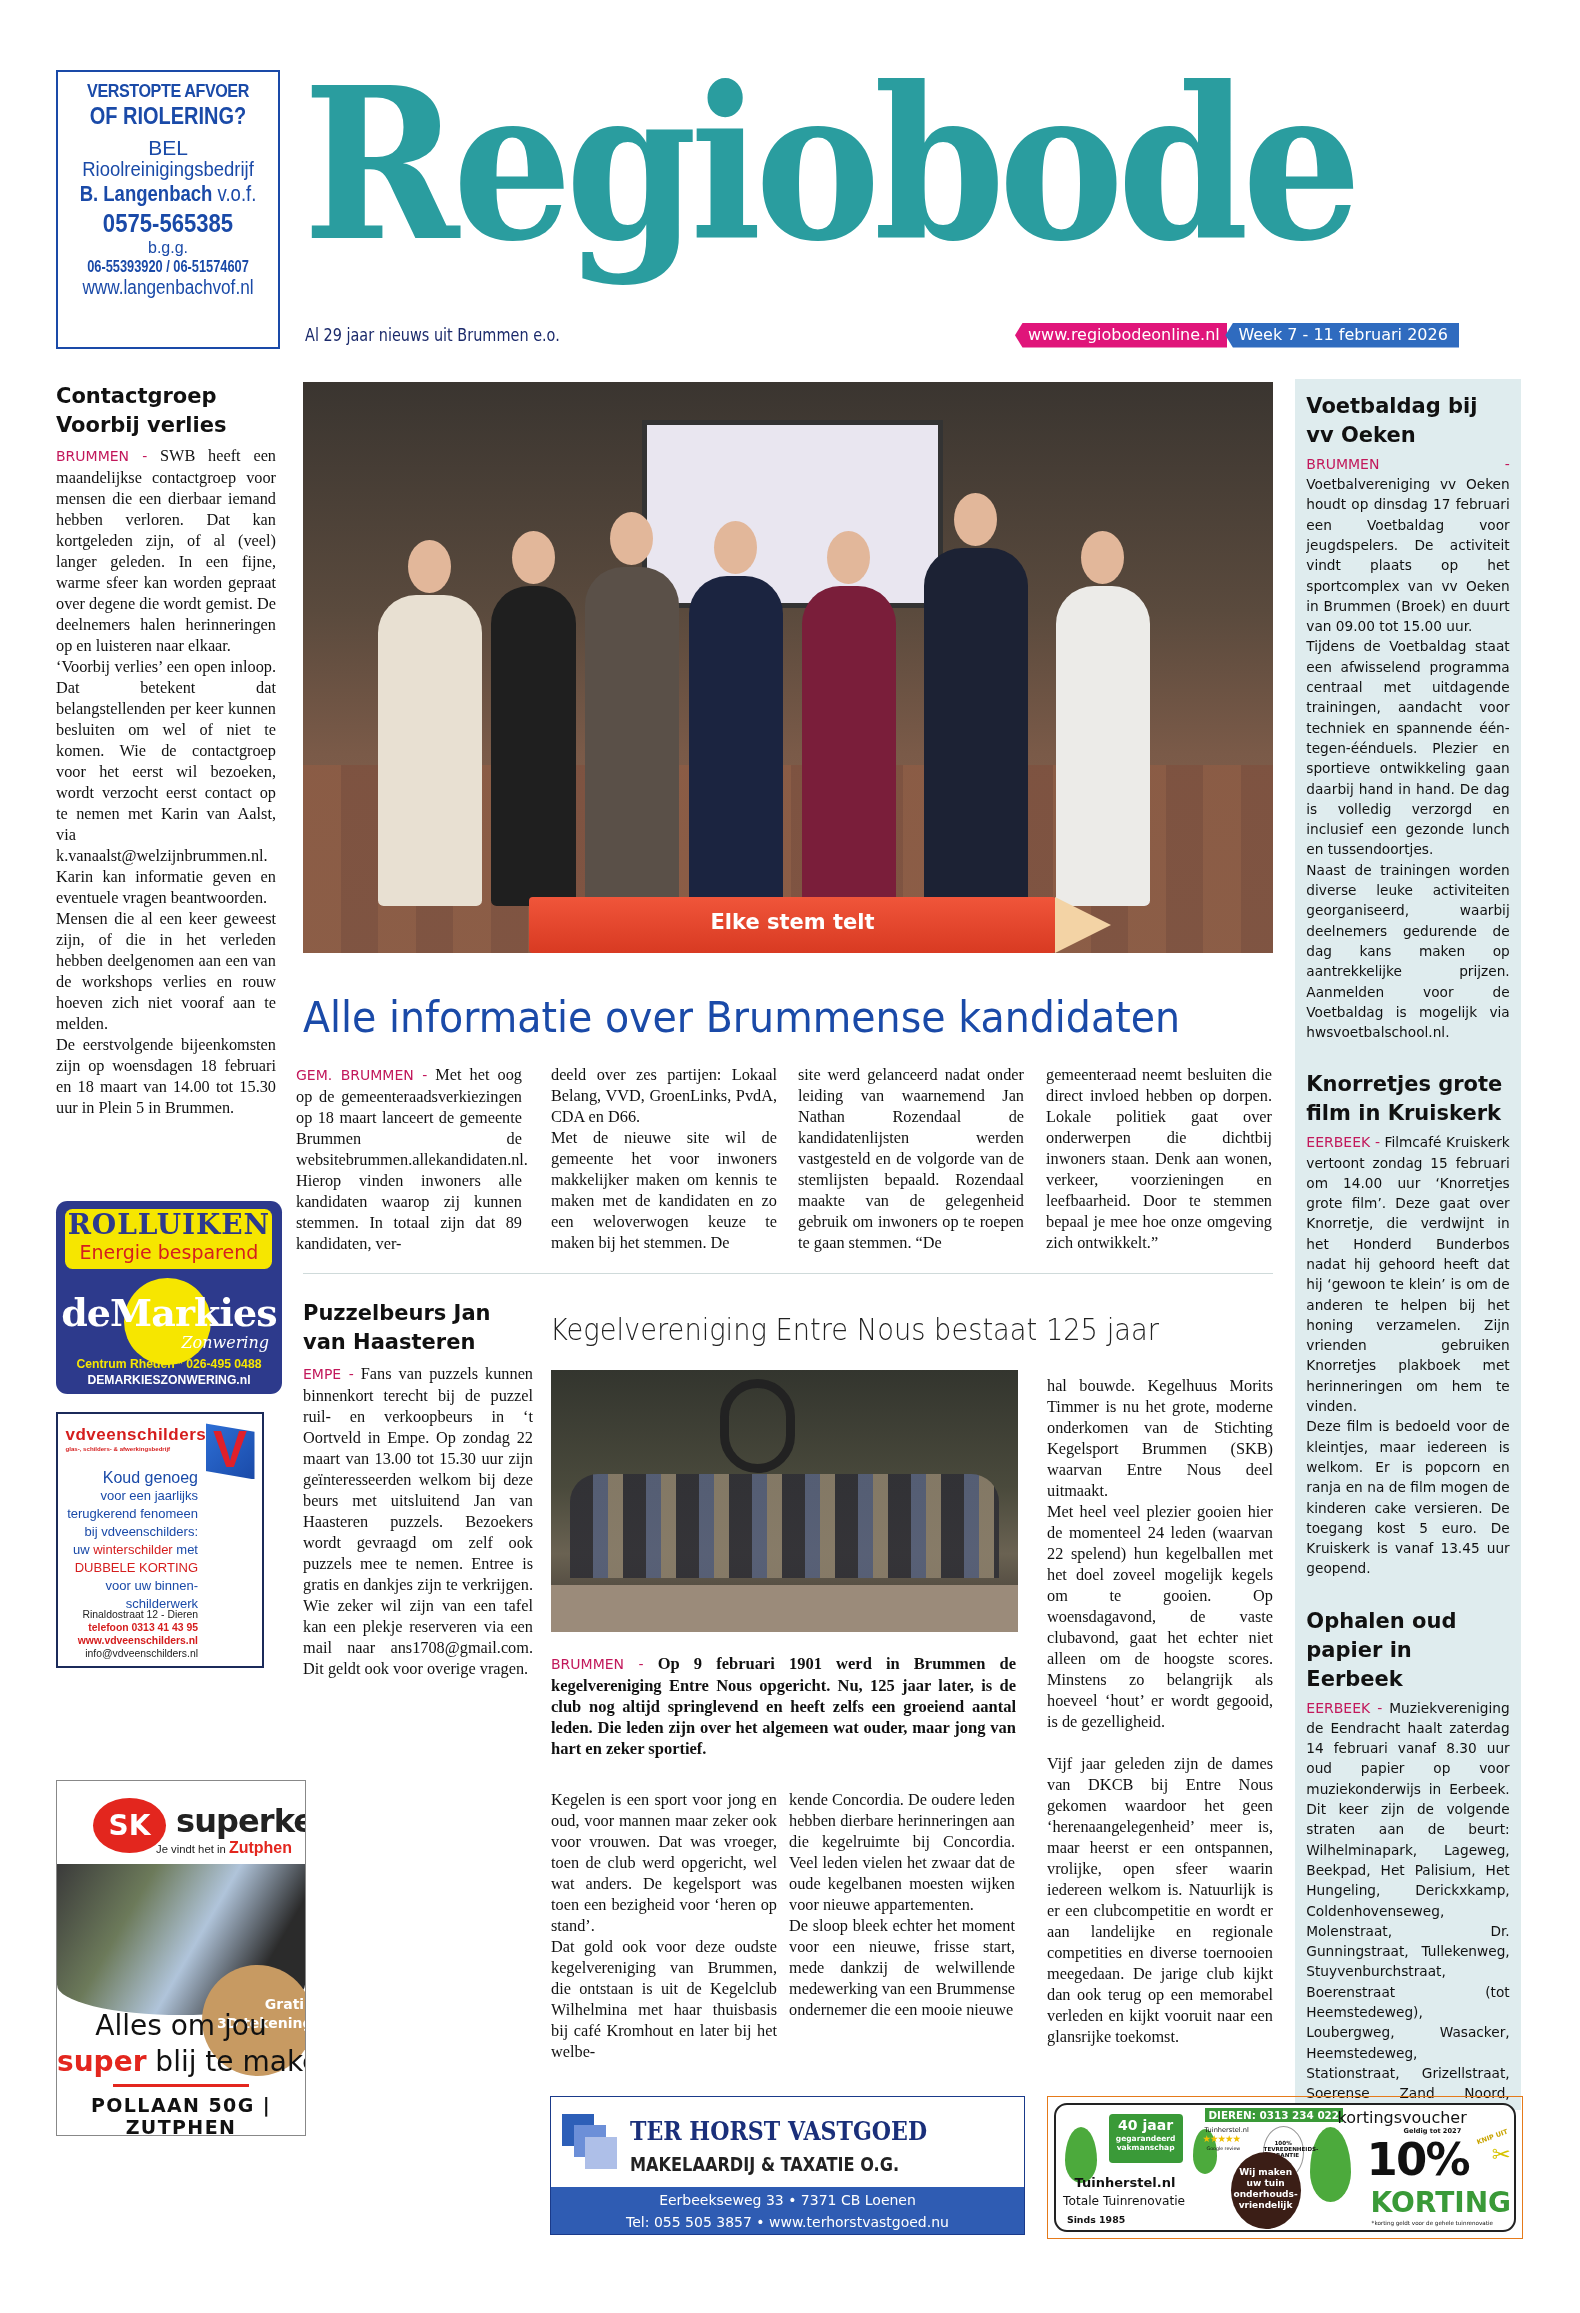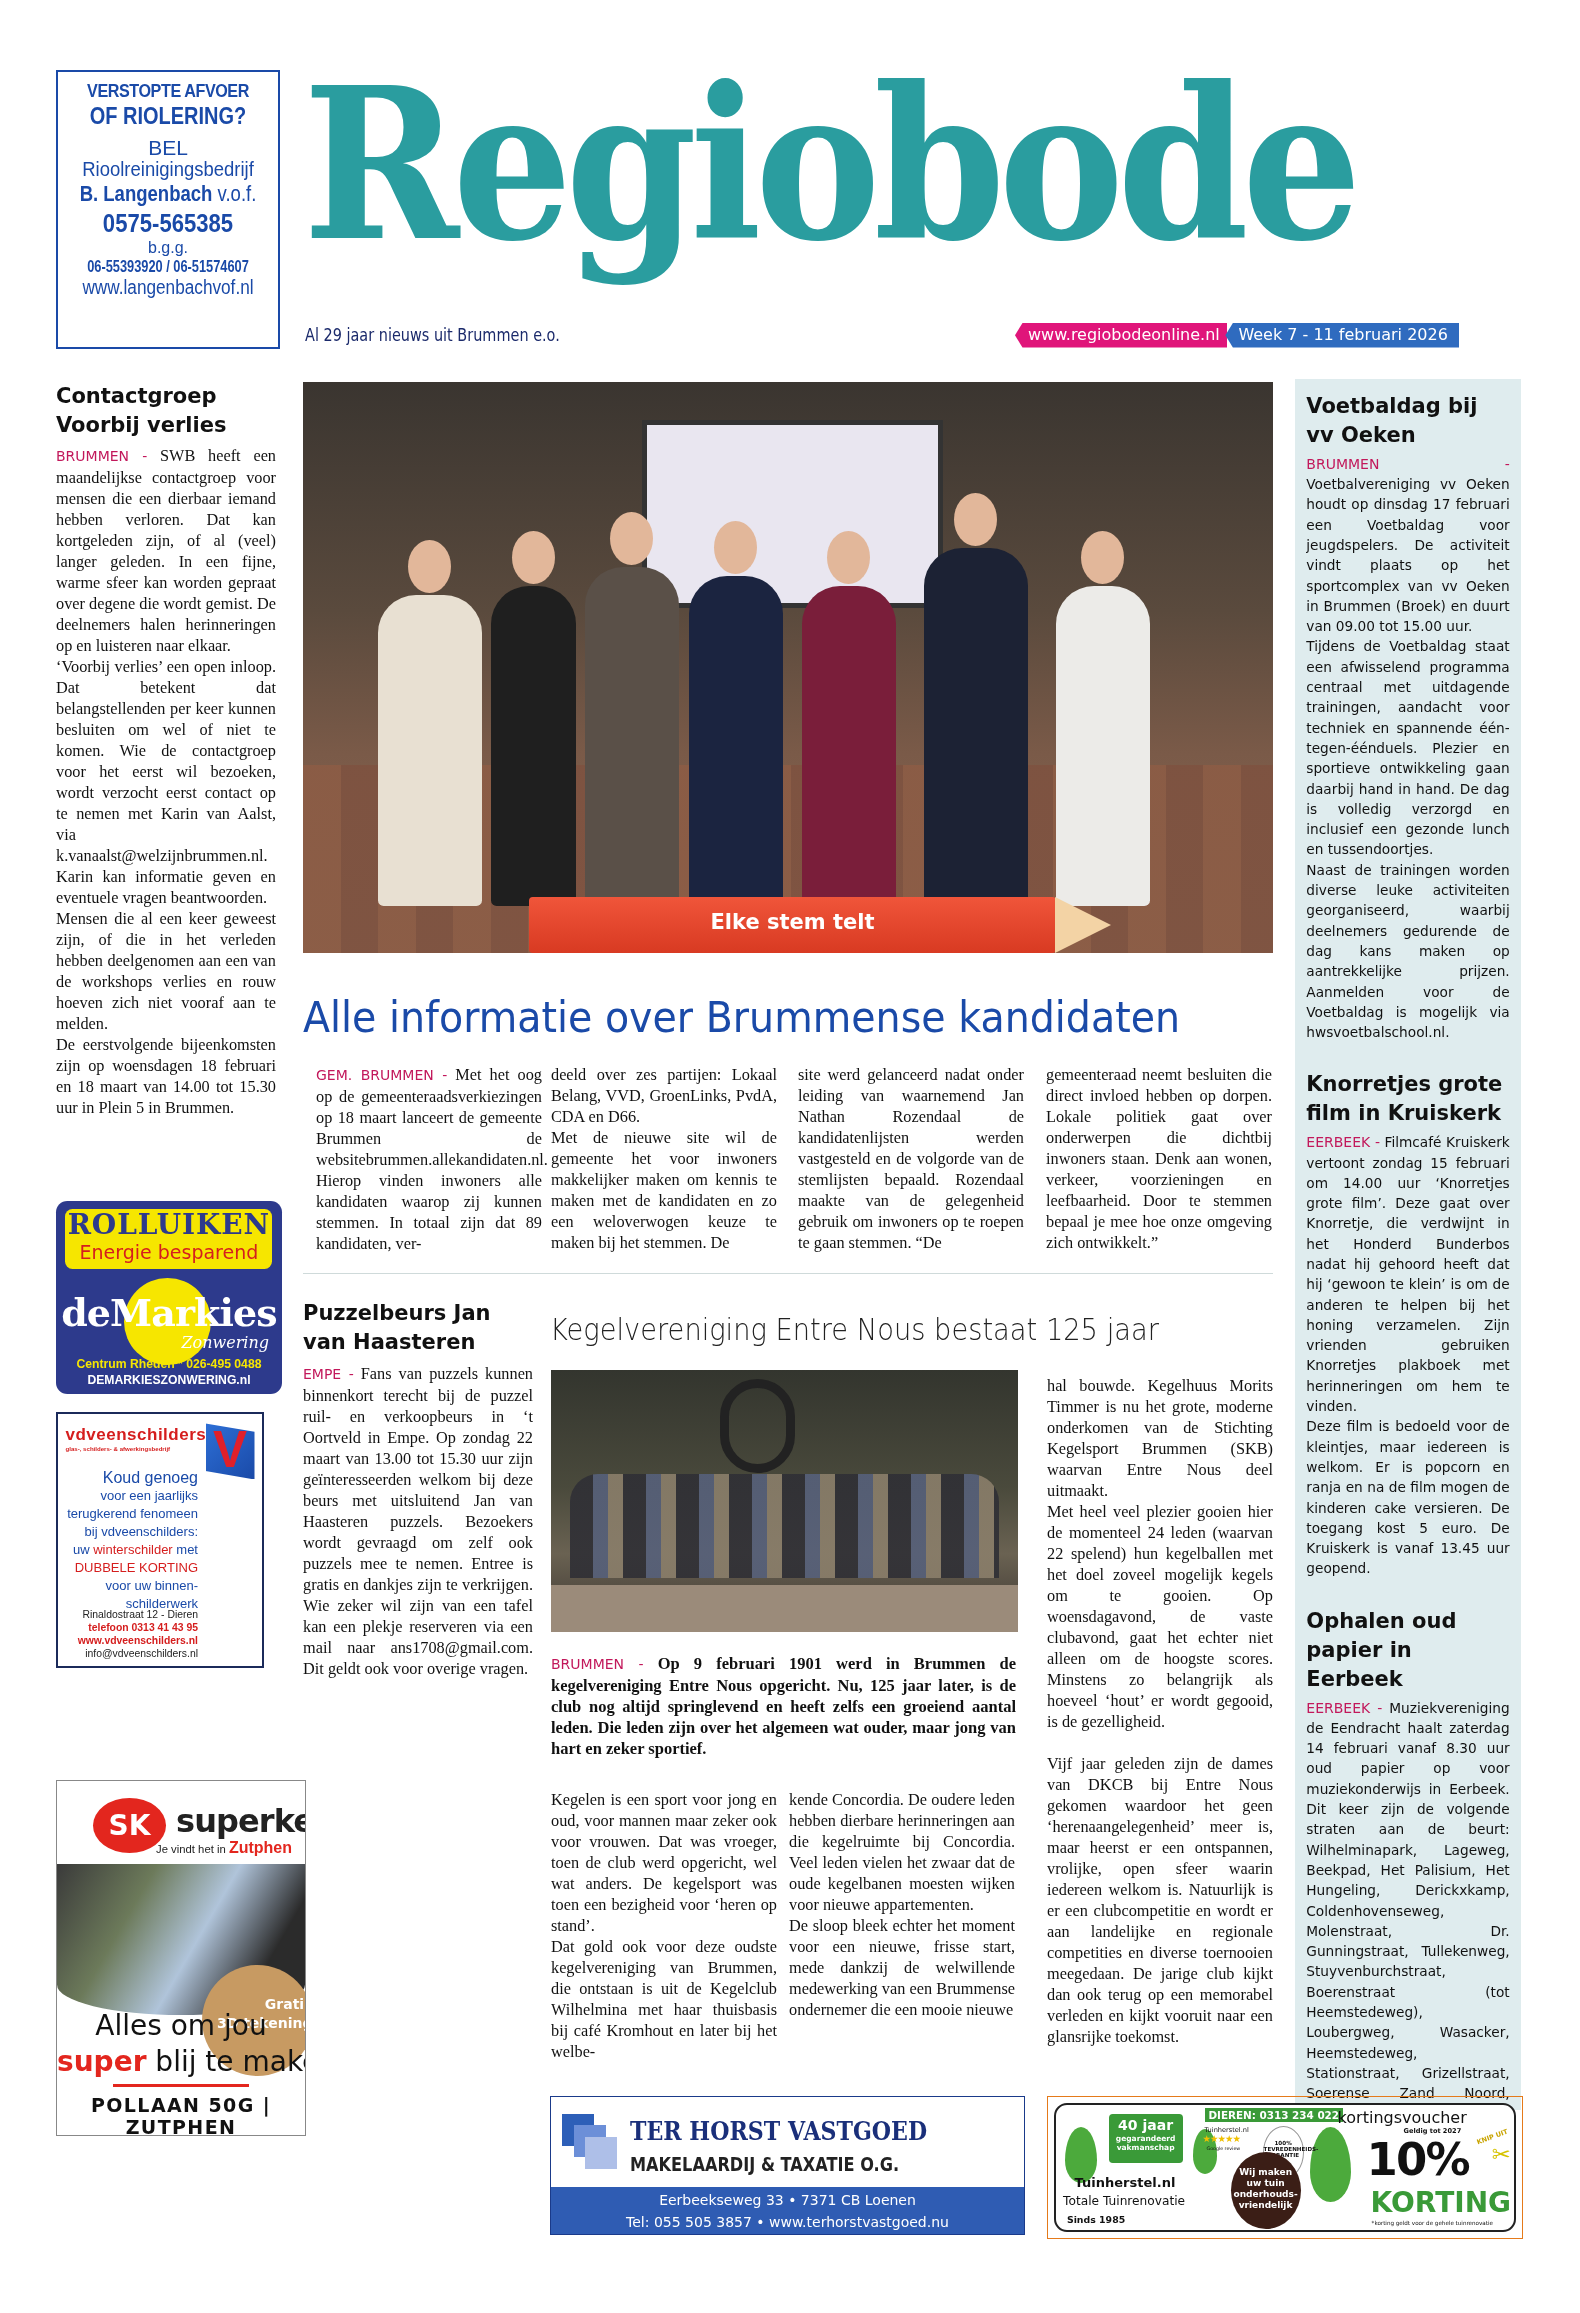--- a/index.html
+++ b/index.html
@@ -188,21 +188,21 @@
   <div class="person" style="left:753px;width:94px;height:320px;background:#ecebe8;">
       <div class="head"></div>
     </div>
   <div id="pencil">
     <div id="pencil-label">Elke stem telt</div>
     <div id="pencil-tip"></div>
   </div>
 </div>
 
 <div id="main-headline" class="abs">Alle informatie over Brummense kandidaten</div>
-<div class="main-col" style="left:316px;">
+<div class="main-col" style="left:296px;">
   <span class="kicker">GEM. BRUMMEN -</span><span> Met het oog op de gemeenteraadsverkiezingen op 18 maart lanceert de gemeente Brummen de websitebrummen.allekandidaten.nl. Hierop vinden inwoners alle kandidaten waarop zij kunnen stemmen. In totaal zijn dat 89 kandidaten, ver-</span>
 </div>
 <div class="main-col" style="left:551px;white-space:pre-line;">deeld over zes partijen: Lokaal Belang, VVD, GroenLinks, PvdA, CDA en D66.
 Met de nieuwe site wil de gemeente het voor inwoners makkelijker maken om kennis te maken met de kandidaten en zo een weloverwogen keuze te maken bij het stemmen. De</div>
 <div class="main-col" style="left:798px;">site werd gelanceerd nadat onder leiding van waarnemend Jan Nathan Rozendaal de kandidatenlijsten werden vastgesteld en de volgorde van de stemlijsten bepaald. Rozendaal maakte van de gelegenheid gebruik om inwoners op te roepen te gaan stemmen. “De</div>
 <div class="main-col" style="left:1046px;">gemeenteraad neemt besluiten die direct invloed hebben op dorpen. Lokale politiek gaat over onderwerpen die dichtbij inwoners staan. Denk aan wonen, verkeer, voorzieningen en leefbaarheid. Door te stemmen bepaal je mee hoe onze omgeving zich ontwikkelt.”</div>
 
 <div id="sep-mid" class="abs"></div>
 
 <div id="ad-markies" class="abs">

